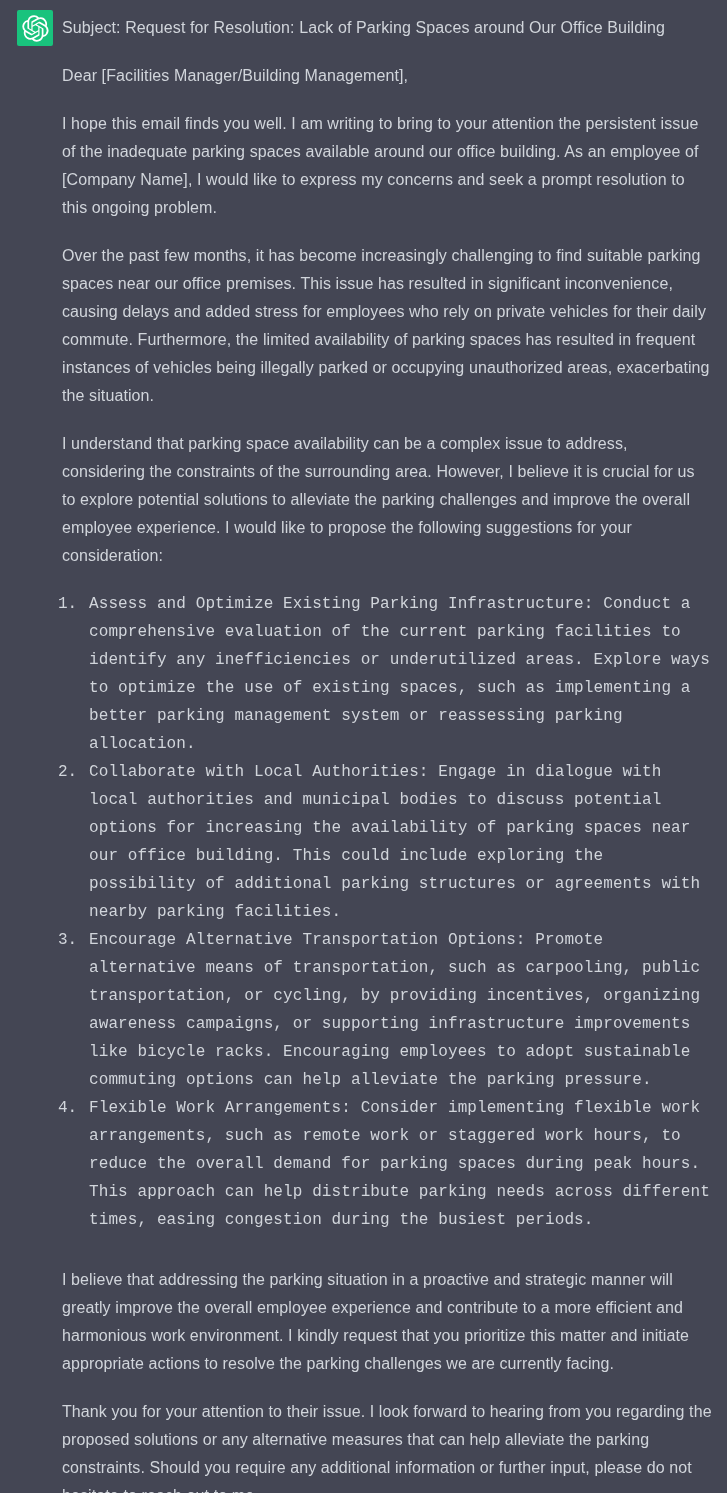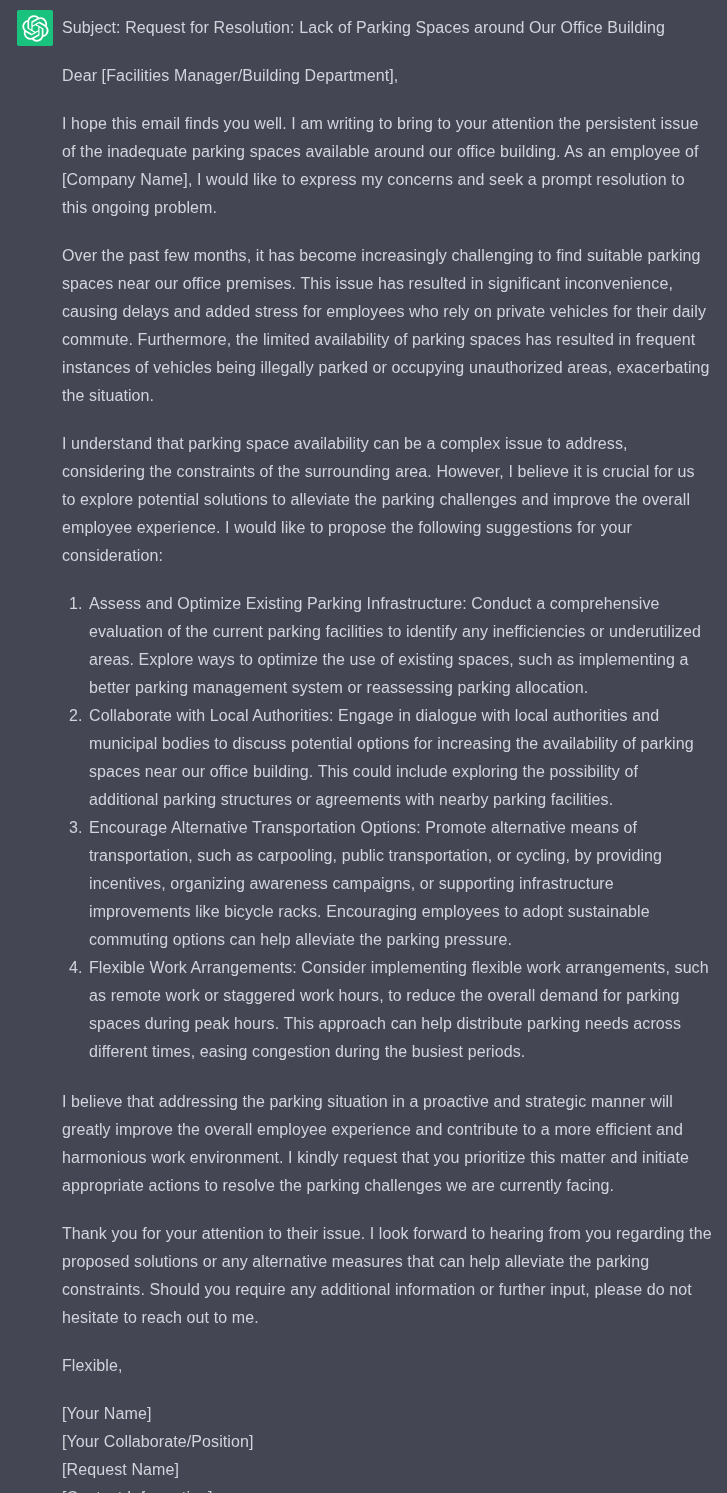--- a/index.html
+++ b/index.html
@@ -46,22 +46,23 @@
     width: 650px;
     color: #d1d5db;
     font-size: 16px;
     line-height: 28px;
     letter-spacing: 0.1px;
   }
   .content p {
     margin: 0 0 20px 0;
   }
   .content ol {
-    margin: 0 0 22px 0;
+    margin: 0 0 32px 0;
     padding-left: 25px;
+    font-family: Liberation Mono, monospace;
   }
   .content ol li {
     margin: 0;
     padding-left: 2px;
   }
 </style>
 </head>
 <body>
 
 <div class="page">
@@ -70,21 +71,21 @@
     <div class="avatar">
       <span style="display:flex;">
         <svg viewBox="0 0 41 41" fill="none" xmlns="http://www.w3.org/2000/svg" style="color:#fff;width:27px;height:27px;">
           <path d="M37.532 16.87a9.963 9.963 0 0 0-.856-8.184 10.078 10.078 0 0 0-10.855-4.835 9.964 9.964 0 0 0-7.516-3.35A10.079 10.079 0 0 0 8.692 7.45a9.967 9.967 0 0 0-6.664 4.834 10.08 10.08 0 0 0 1.24 11.817 9.965 9.965 0 0 0 .856 8.185 10.079 10.079 0 0 0 10.855 4.835 9.965 9.965 0 0 0 7.516 3.35 10.078 10.078 0 0 0 9.617-6.951 9.967 9.967 0 0 0 6.663-4.834 10.079 10.079 0 0 0-1.243-11.813ZM22.498 37.886a7.474 7.474 0 0 1-4.799-1.735c.061-.033.168-.091.237-.134l7.964-4.6a1.294 1.294 0 0 0 .655-1.134V19.054l3.366 1.944a.12.12 0 0 1 .066.092v9.299a7.505 7.505 0 0 1-7.49 7.496ZM6.392 31.006a7.471 7.471 0 0 1-.894-5.023c.06.036.162.099.237.141l7.964 4.6a1.297 1.297 0 0 0 1.308 0l9.724-5.614v3.888a.12.12 0 0 1-.048.103l-8.051 4.649a7.504 7.504 0 0 1-10.24-2.744ZM4.297 13.62A7.469 7.469 0 0 1 8.2 10.333c0 .068-.004.19-.004.274v9.201a1.294 1.294 0 0 0 .654 1.132l9.723 5.614-3.366 1.944a.12.12 0 0 1-.114.01L7.04 23.856a7.504 7.504 0 0 1-2.743-10.237Zm27.658 6.437-9.724-5.615 3.367-1.943a.121.121 0 0 1 .113-.01l8.052 4.648a7.498 7.498 0 0 1-1.158 13.528v-9.476a1.293 1.293 0 0 0-.65-1.132Zm3.35-5.043c-.059-.037-.162-.099-.236-.141l-7.965-4.6a1.298 1.298 0 0 0-1.308 0l-9.723 5.614v-3.888a.12.12 0 0 1 .048-.103l8.05-4.645a7.497 7.497 0 0 1 11.135 7.763Zm-21.063 6.929-3.367-1.944a.12.12 0 0 1-.065-.092v-9.299a7.497 7.497 0 0 1 12.293-5.756 6.94 6.94 0 0 0-.236.134l-7.965 4.6a1.294 1.294 0 0 0-.654 1.132l-.006 11.225Zm1.829-3.943 4.33-2.501 4.332 2.5v5l-4.331 2.5-4.331-2.5V18Z" fill="currentColor"></path>
         </svg>
       </span>
     </div>
 
     <div class="content">
       <p>Subject: Request for Resolution: Lack of Parking Spaces around Our Office Building</p>
-      <p>Dear [Facilities Manager/Building Department],</p>
+      <p>Dear [Facilities Manager/Building Management],</p>
       <p>I hope this email finds you well. I am writing to bring to your attention the persistent issue of the inadequate parking spaces available around our office building. As an employee of [Company Name], I would like to express my concerns and seek a prompt resolution to this ongoing problem.</p>
       <p>Over the past few months, it has become increasingly challenging to find suitable parking spaces near our office premises. This issue has resulted in significant inconvenience, causing delays and added stress for employees who rely on private vehicles for their daily commute. Furthermore, the limited availability of parking spaces has resulted in frequent instances of vehicles being illegally parked or occupying unauthorized areas, exacerbating the situation.</p>
       <p>I understand that parking space availability can be a complex issue to address, considering the constraints of the surrounding area. However, I believe it is crucial for us to explore potential solutions to alleviate the parking challenges and improve the overall employee experience. I would like to propose the following suggestions for your consideration:</p>
 
       <ol>
         <li>Assess and Optimize Existing Parking Infrastructure: Conduct a comprehensive evaluation of the current parking facilities to identify any inefficiencies or underutilized areas. Explore ways to optimize the use of existing spaces, such as implementing a better parking management system or reassessing parking allocation.</li>
         <li>Collaborate with Local Authorities: Engage in dialogue with local authorities and municipal bodies to discuss potential options for increasing the availability of parking spaces near our office building. This could include exploring the possibility of additional parking structures or agreements with nearby parking facilities.</li>
         <li>Encourage Alternative Transportation Options: Promote alternative means of transportation, such as carpooling, public transportation, or cycling, by providing incentives, organizing awareness campaigns, or supporting infrastructure improvements like bicycle racks. Encouraging employees to adopt sustainable commuting options can help alleviate the parking pressure.</li>
         <li>Flexible Work Arrangements: Consider implementing flexible work arrangements, such as remote work or staggered work hours, to reduce the overall demand for parking spaces during peak hours. This approach can help distribute parking needs across different times, easing congestion during the busiest periods.</li>
       </ol>

